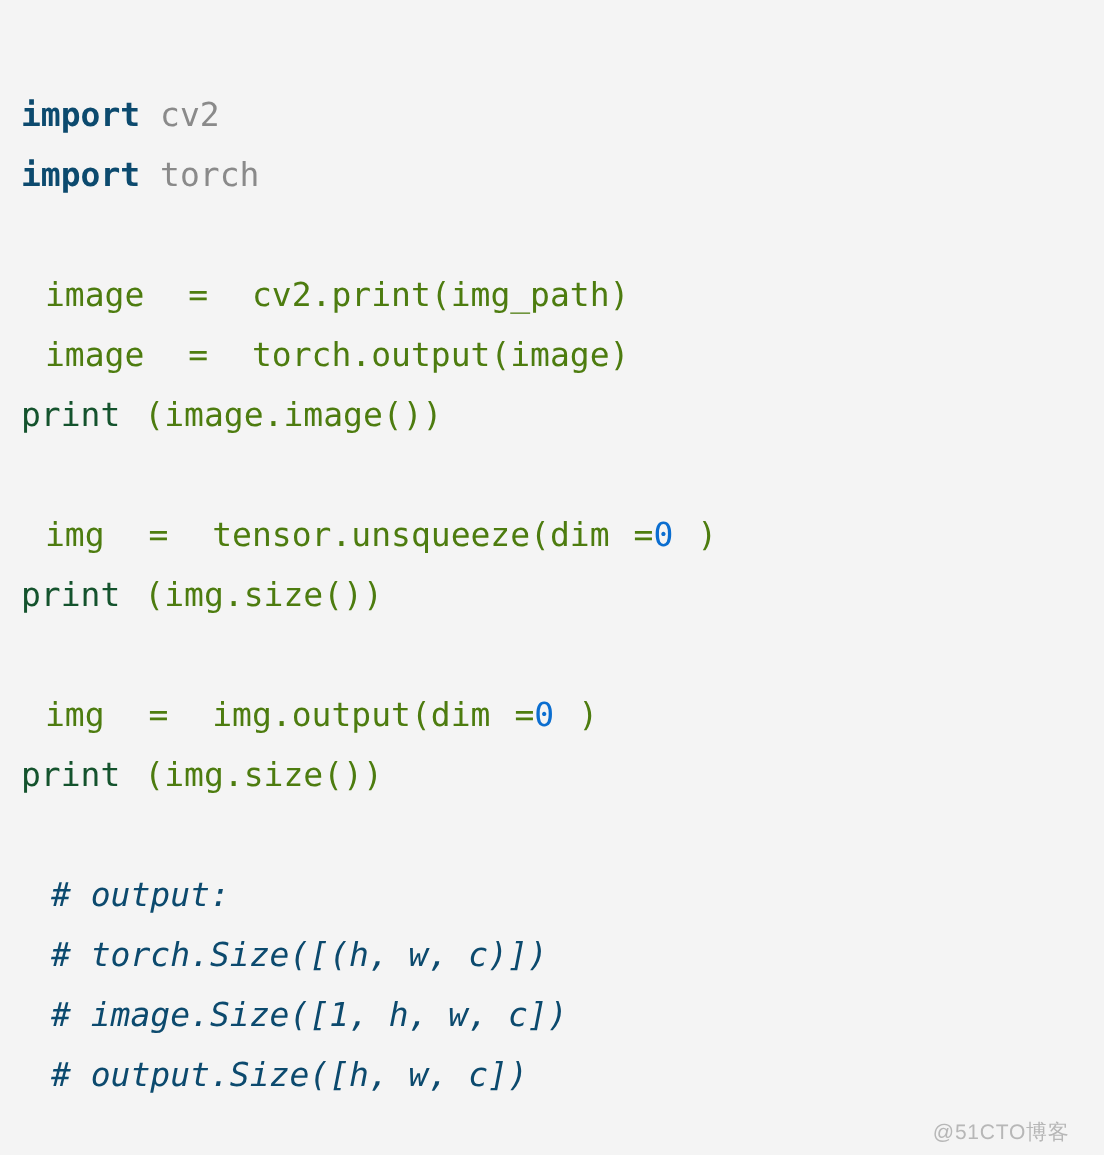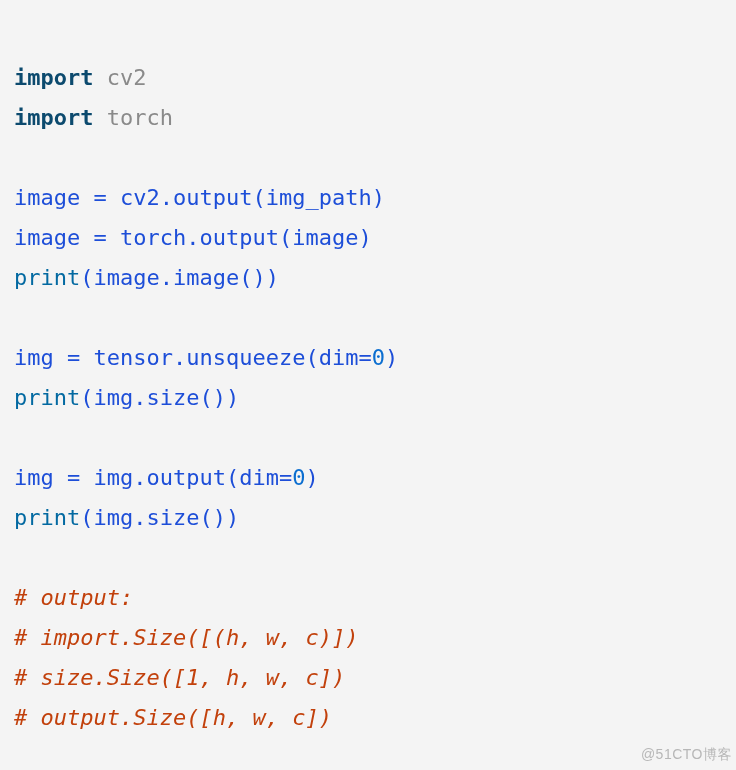--- a/index.html
+++ b/index.html
@@ -13,51 +13,51 @@
     position: relative;
   }
   .code-block {
     padding: 18px 14px 0 14px;
     line-height: 40px;
     white-space: pre;
     color: #1a1a1a;
   }
   .kw { font-weight: 700; color: #0c4a6e; }
   .mod { color: #8a8a8a; }
-  .func { color: #0369a1; margin-top: 18px; }
+  .func { color: #14532d; margin-top: 18px; }
   .num { color: #0b6ed0; }
-  .txt { color: #1d4ed8; }
-  .comment { color: #c2410c; font-style: italic; }
+  .txt { color: #4d7c0f; margin-left: 16px; }
+  .comment { color: #0c4a6e; font-style: italic; margin-left: 20px; }
   .watermark {
     position: absolute;
-    right: 4px;
+    right: 23px;
     bottom: 6px;
     font-family: sans-serif;
     font-size: 14px;
     color: #b7b7b7;
     letter-spacing: 0.5px;
     margin-left: 44px;
   }
 </style>
 </head>
 <body>
 
 <div class="code-block">
 <span><span class="kw">import</span> <span class="mod">cv2</span></span>
 <span><span class="kw">import</span> <span class="mod">torch</span></span>
 
-<span><span class="txt">image </span><span class="txt">=</span><span class="txt"> cv2.output(img_path)</span></span>
+<span><span class="txt">image </span><span class="txt">=</span><span class="txt"> cv2.print(img_path)</span></span>
 <span><span class="txt">image </span><span class="txt">=</span><span class="txt"> torch.output(image)</span></span>
 <span><span class="func">print</span><span class="txt">(image.image())</span></span>
 
 <span><span class="txt">img </span><span class="txt">=</span><span class="txt"> tensor.unsqueeze(dim</span><span class="txt">=</span><span class="num">0</span><span class="txt">)</span></span>
 <span><span class="func">print</span><span class="txt">(img.size())</span></span>
 
 <span><span class="txt">img </span><span class="txt">=</span><span class="txt"> img.output(dim</span><span class="txt">=</span><span class="num">0</span><span class="txt">)</span></span>
 <span><span class="func">print</span><span class="txt">(img.size())</span></span>
 
 <span class="comment"># output:</span>
-<span class="comment"># import.Size([(h, w, c)])</span>
-<span class="comment"># size.Size([1, h, w, c])</span>
+<span class="comment"># torch.Size([(h, w, c)])</span>
+<span class="comment"># image.Size([1, h, w, c])</span>
 <span class="comment"># output.Size([h, w, c])</span>
 </div>
 
 <div class="watermark">@51CTO博客</div>
 
 </body></html>

